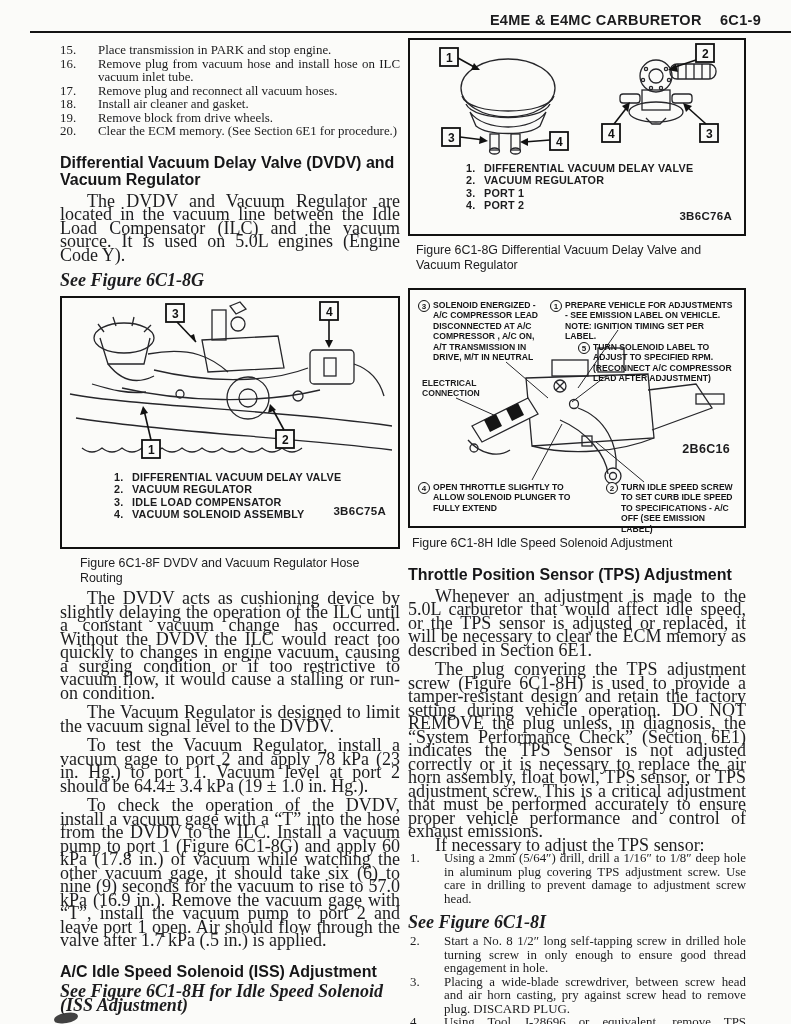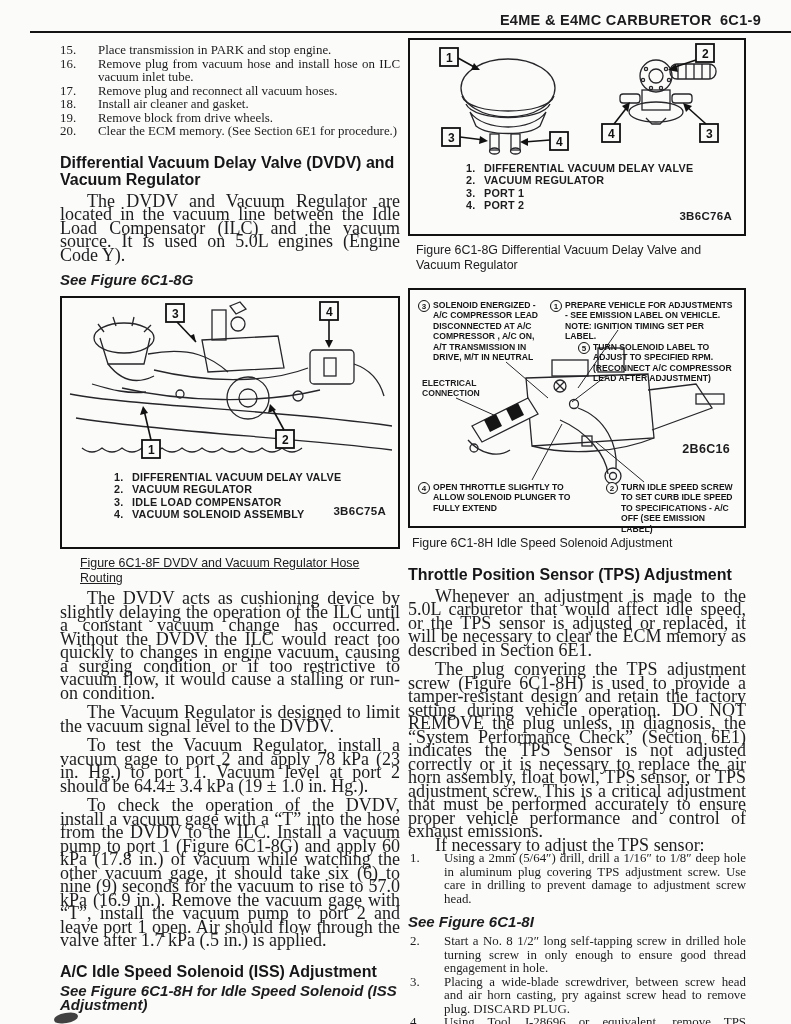--- a/index.html
+++ b/index.html
@@ -1,55 +1,55 @@
 <!DOCTYPE html>
 <html><head>
 <meta charset="utf-8">
 <style>
   html,body{margin:0;padding:0;background:#e9e9e7;}
   .page{position:relative;width:791px;height:1024px;background:#fbfbf9;overflow:hidden;
         font-family:"Liberation Serif", serif;color:#1c1c1e;}
   .hdr{position:absolute;top:12px;left:0;width:761px;text-align:right;
        font-family:"Liberation Sans", sans-serif;font-weight:bold;font-size:14.5px;letter-spacing:.3px;}
-  .hdr .pgno{margin-left:4px;}
+  .hdr .pgno{margin-left:14px;}
   .hdr-rule{position:absolute;top:31px;left:30px;width:761px;height:2px;background:#141414;}
 
   .col{position:absolute;top:44px;width:340px;}
   .col-left{left:60px;}
   .col-right{left:408px;top:38px;width:338px;}
 
   .body-p{font-size:18px;line-height:13.5px;text-align:justify;margin:6px 0 0 0;text-indent:27px;}
   .step{display:flex;font-size:12.9px;line-height:13.5px;margin:0;}
   .step .n{flex:none;width:38px;}
   .step .t{flex:1;text-align:justify;}
   .rstep .n{width:36px;padding-left:2px;box-sizing:border-box;}
 
   h2.sec{font-family:"Liberation Sans", sans-serif;font-size:16px;line-height:17.5px;
          font-weight:bold;margin:15px 0 4px 0;color:#161618;}
-  .seefig{font-family:Liberation Sans, sans-serif;font-style:italic;font-weight:bold;
-          font-size:15px;line-height:14px;margin:11px 0 0 0;}
+  .seefig{font-family:Liberation Serif, serif;font-style:italic;font-weight:bold;
+          font-size:18px;line-height:14px;margin:11px 0 0 0;}
 
   .figbox{border:2px solid #111;background:#fbfbf9;position:relative;box-sizing:border-box;}
   .fig8f{margin-top:9px;height:253px;}
   .fig8g{height:198px;}
   .fig8h{margin-top:15px;height:240px;}
   .legend{font-family:"Liberation Sans", sans-serif;font-size:10.8px;line-height:12.6px;
           font-weight:600;letter-spacing:.2px;}
   .legend .lrow{display:flex;}
   .legend .ln{flex:none;width:18px;}
   .fig8f .legend{position:absolute;left:52px;bottom:26px;width:270px;}
   .fig8g .legend{position:absolute;left:56px;bottom:22px;width:270px;}
   .figcode{position:absolute;font-family:"Liberation Sans", sans-serif;font-weight:bold;
            font-size:11.5px;letter-spacing:.3px;}
   .fig8f .figcode{right:12px;bottom:30px;}
   .fig8g .figcode{right:12px;bottom:12px;}
   .fig8h .figcode{right:14px;top:152px;font-size:12.5px;}
   .caption{font-family:"Liberation Sans", sans-serif;font-size:12.4px;line-height:15px;
            text-align:left;margin:7px auto 0 auto;color:#202022;}
-  .cap8f{width:300px;text-decoration:underline;}
+  .cap8f{width:300px;}
   .cap8g{width:322px;}
   .cap8h{width:330px;margin-top:8px;}
 
   .callout{position:absolute;display:flex;font-family:"Liberation Sans", sans-serif;
            font-weight:bold;font-size:8.6px;line-height:10.4px;color:#141416;}
   .cnum{flex:none;width:12px;height:12px;border:1.3px solid #111;border-radius:50%;
         text-align:center;line-height:11.5px;font-size:8px;margin-right:3px;background:#fbfbf9;box-sizing:border-box;}
   .plain{font-family:"Liberation Sans", sans-serif;font-weight:bold;font-size:8.6px;line-height:10.4px;position:absolute;}
 
   svg{display:block;}

